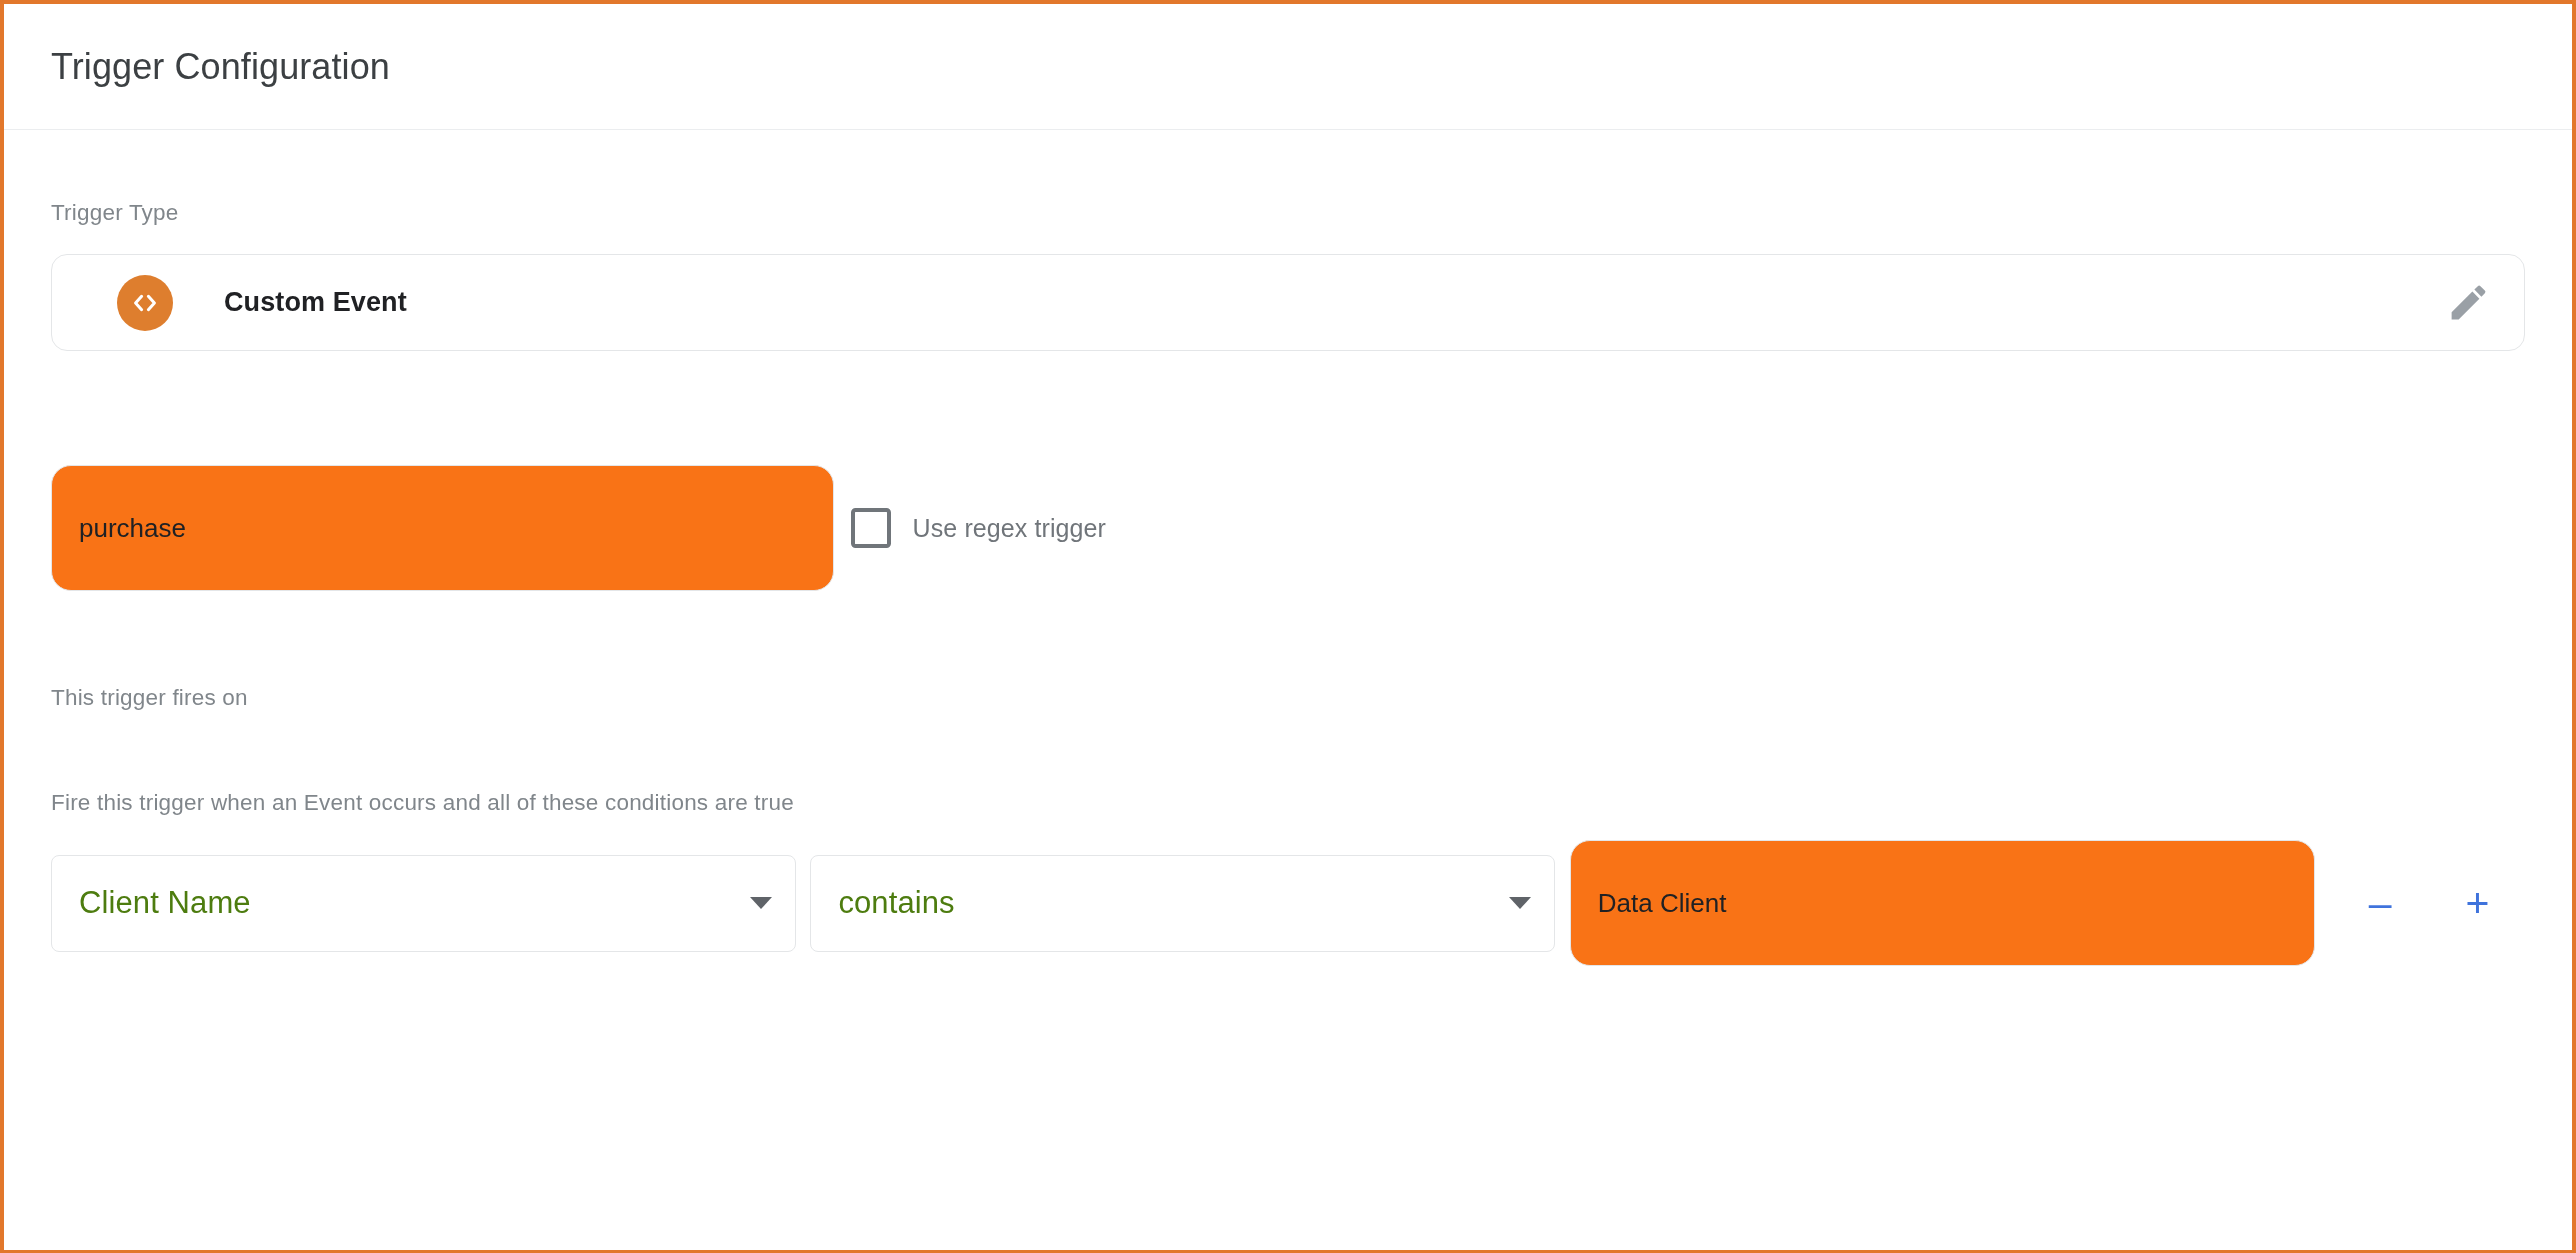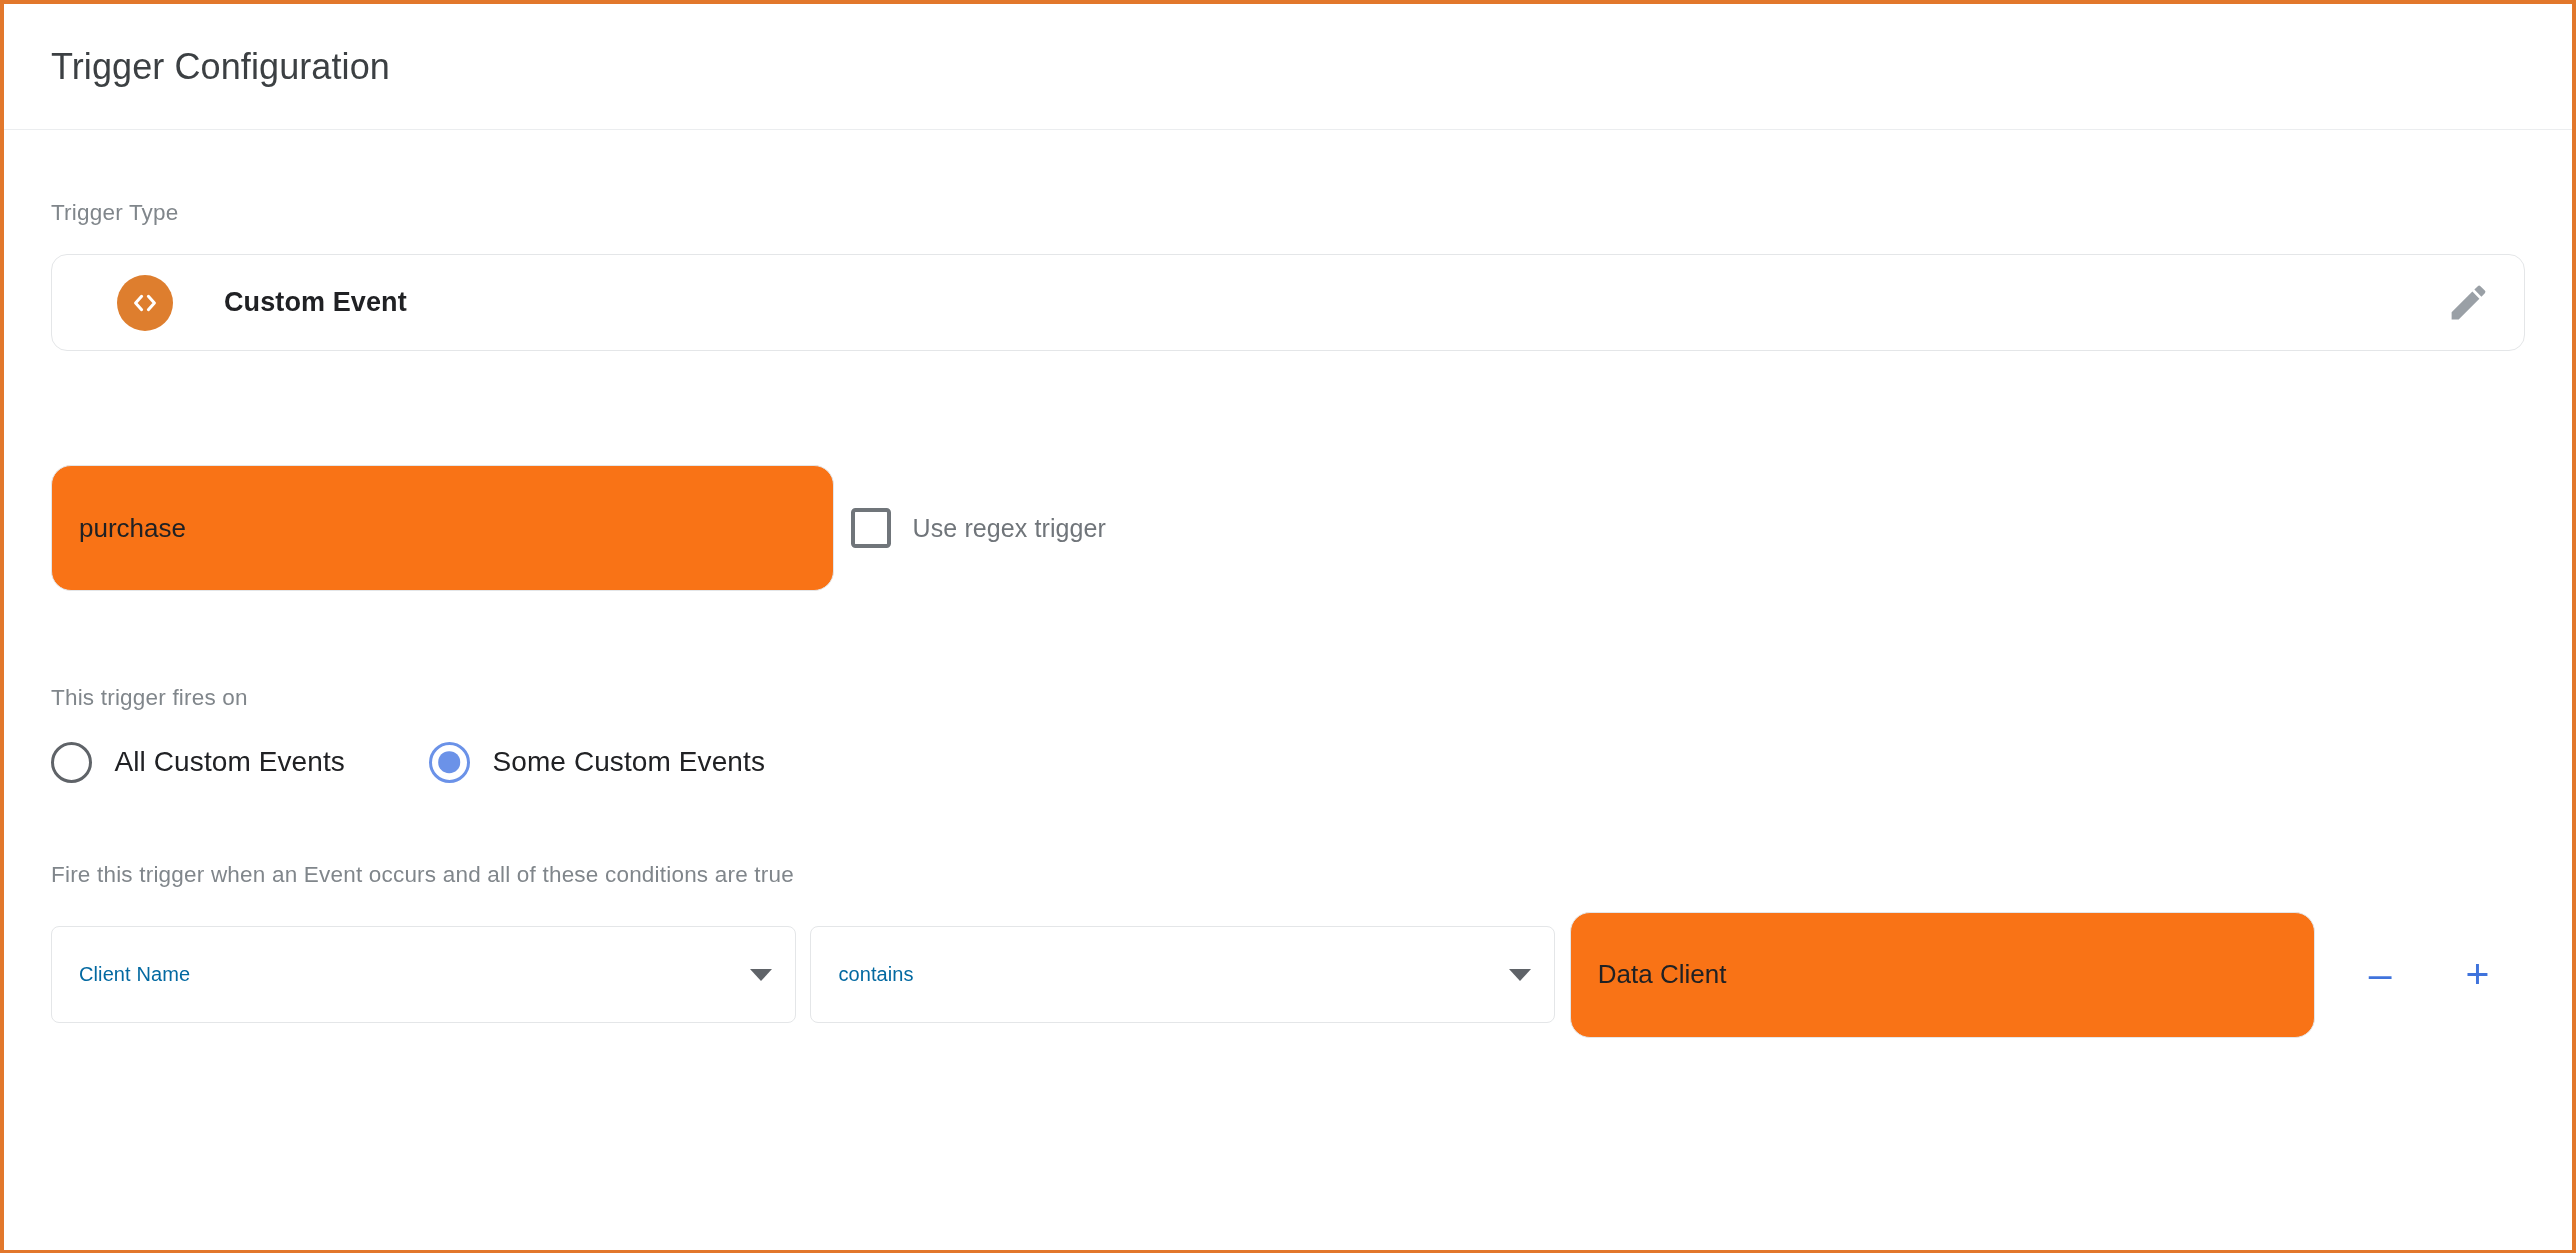--- a/index.html
+++ b/index.html
@@ -181,22 +181,22 @@
     border-radius: 8px;
     background: #fff;
     display: flex;
     align-items: center;
     padding: 0 23.4px 0 27px;
     cursor: pointer;
   }
   .select-box + .select-box,
   .cond-row .text-input.cond-value { margin-left: 14.4px; }
   .select-value {
-    font-size: 20px;
-    color: #0369a1;
+    font-size: 31px;
+    color: #4d7c0f;
     flex: 1 1 auto;
     letter-spacing: 0.1px;
   }
   .caret {
     width: 0; height: 0;
     border-left: 11.7px solid transparent;
     border-right: 11.7px solid transparent;
     border-top: 12.6px solid #5F6368;
     flex: 0 0 auto;
   }
@@ -249,30 +249,20 @@
         <div class="text-input" placeholder="">purchase</div>
         <div class="regex-wrap">
           <div class="checkbox"></div>
           <div class="regex-label">Use regex trigger</div>
         </div>
       </div>
     </div>
 
     <div class="fires-on-block">
       <div class="field-label">This trigger fires on</div>
-      <div class="radio-row">
-        <div class="radio-item">
-          <div class="radio"></div>
-          <div class="radio-label">All Custom Events</div>
-        </div>
-        <div class="radio-item">
-          <div class="radio selected"></div>
-          <div class="radio-label">Some Custom Events</div>
-        </div>
-      </div>
     </div>
 
     <div class="conditions-block">
       <div class="field-label">Fire this trigger when an Event occurs and all of these conditions are true</div>
       <div class="cond-row">
 
         <div class="select-box">
           <div class="select-value">Client Name</div>
           <div class="caret"></div>
         </div>

